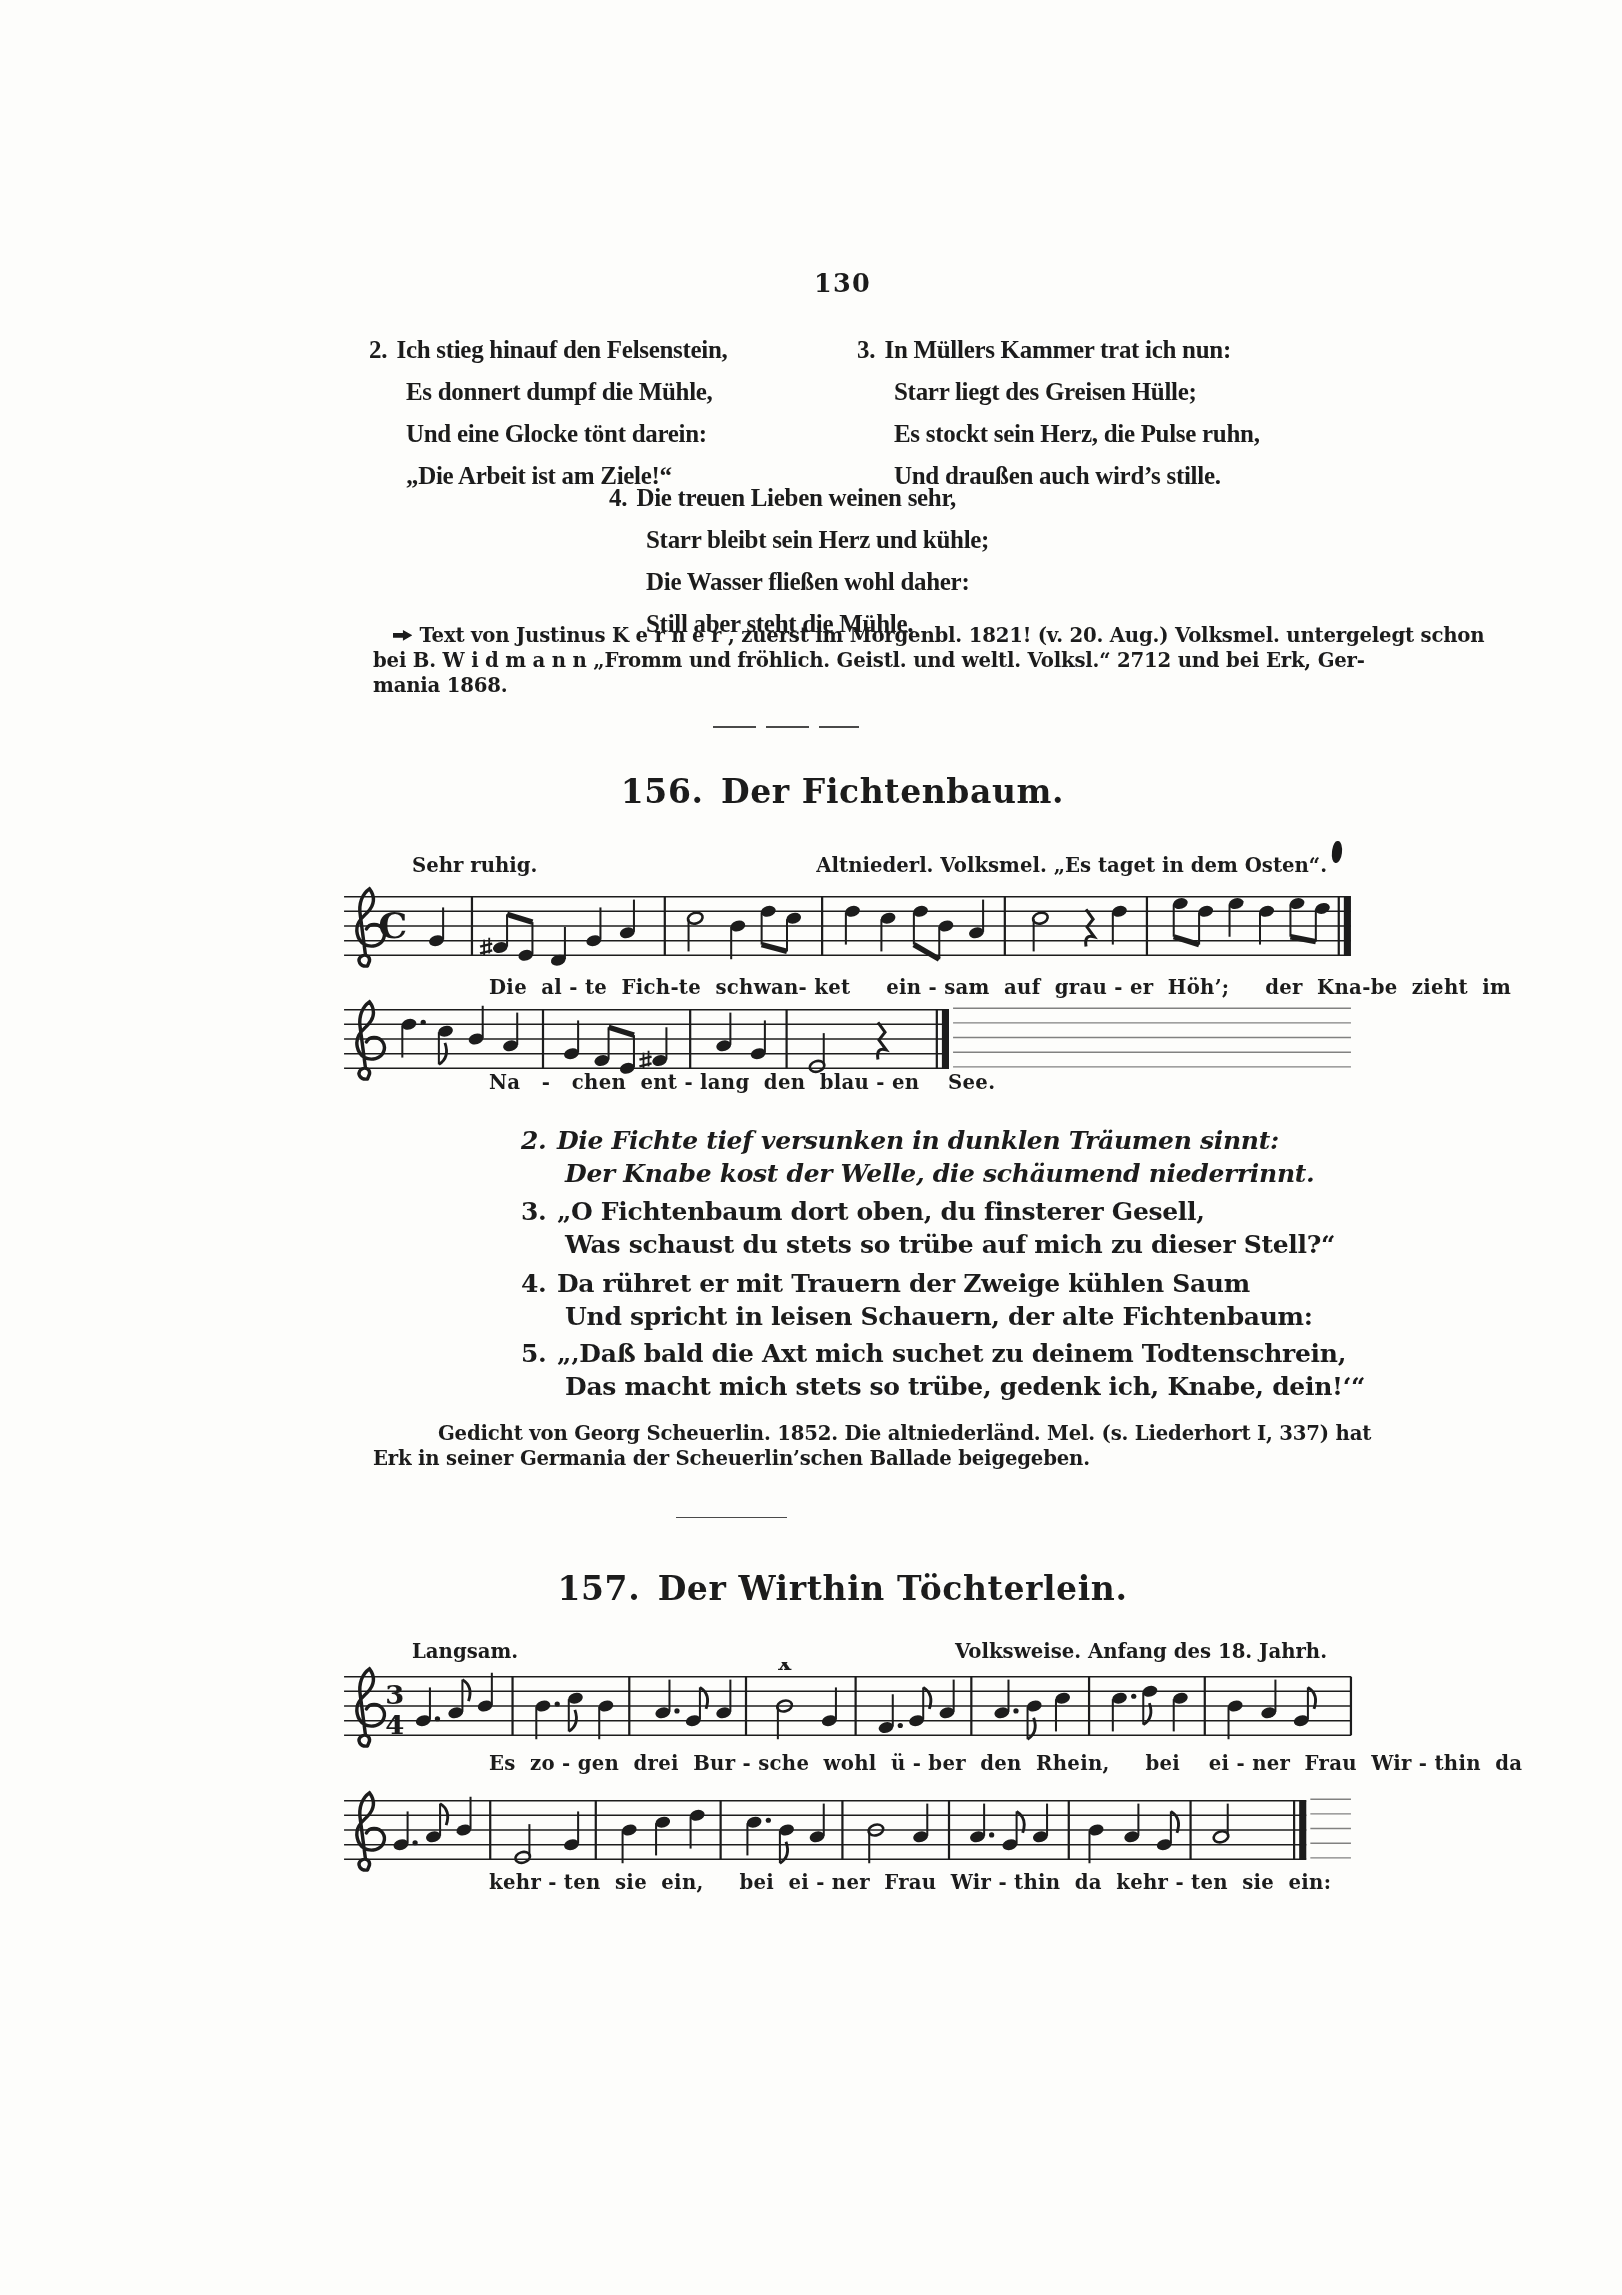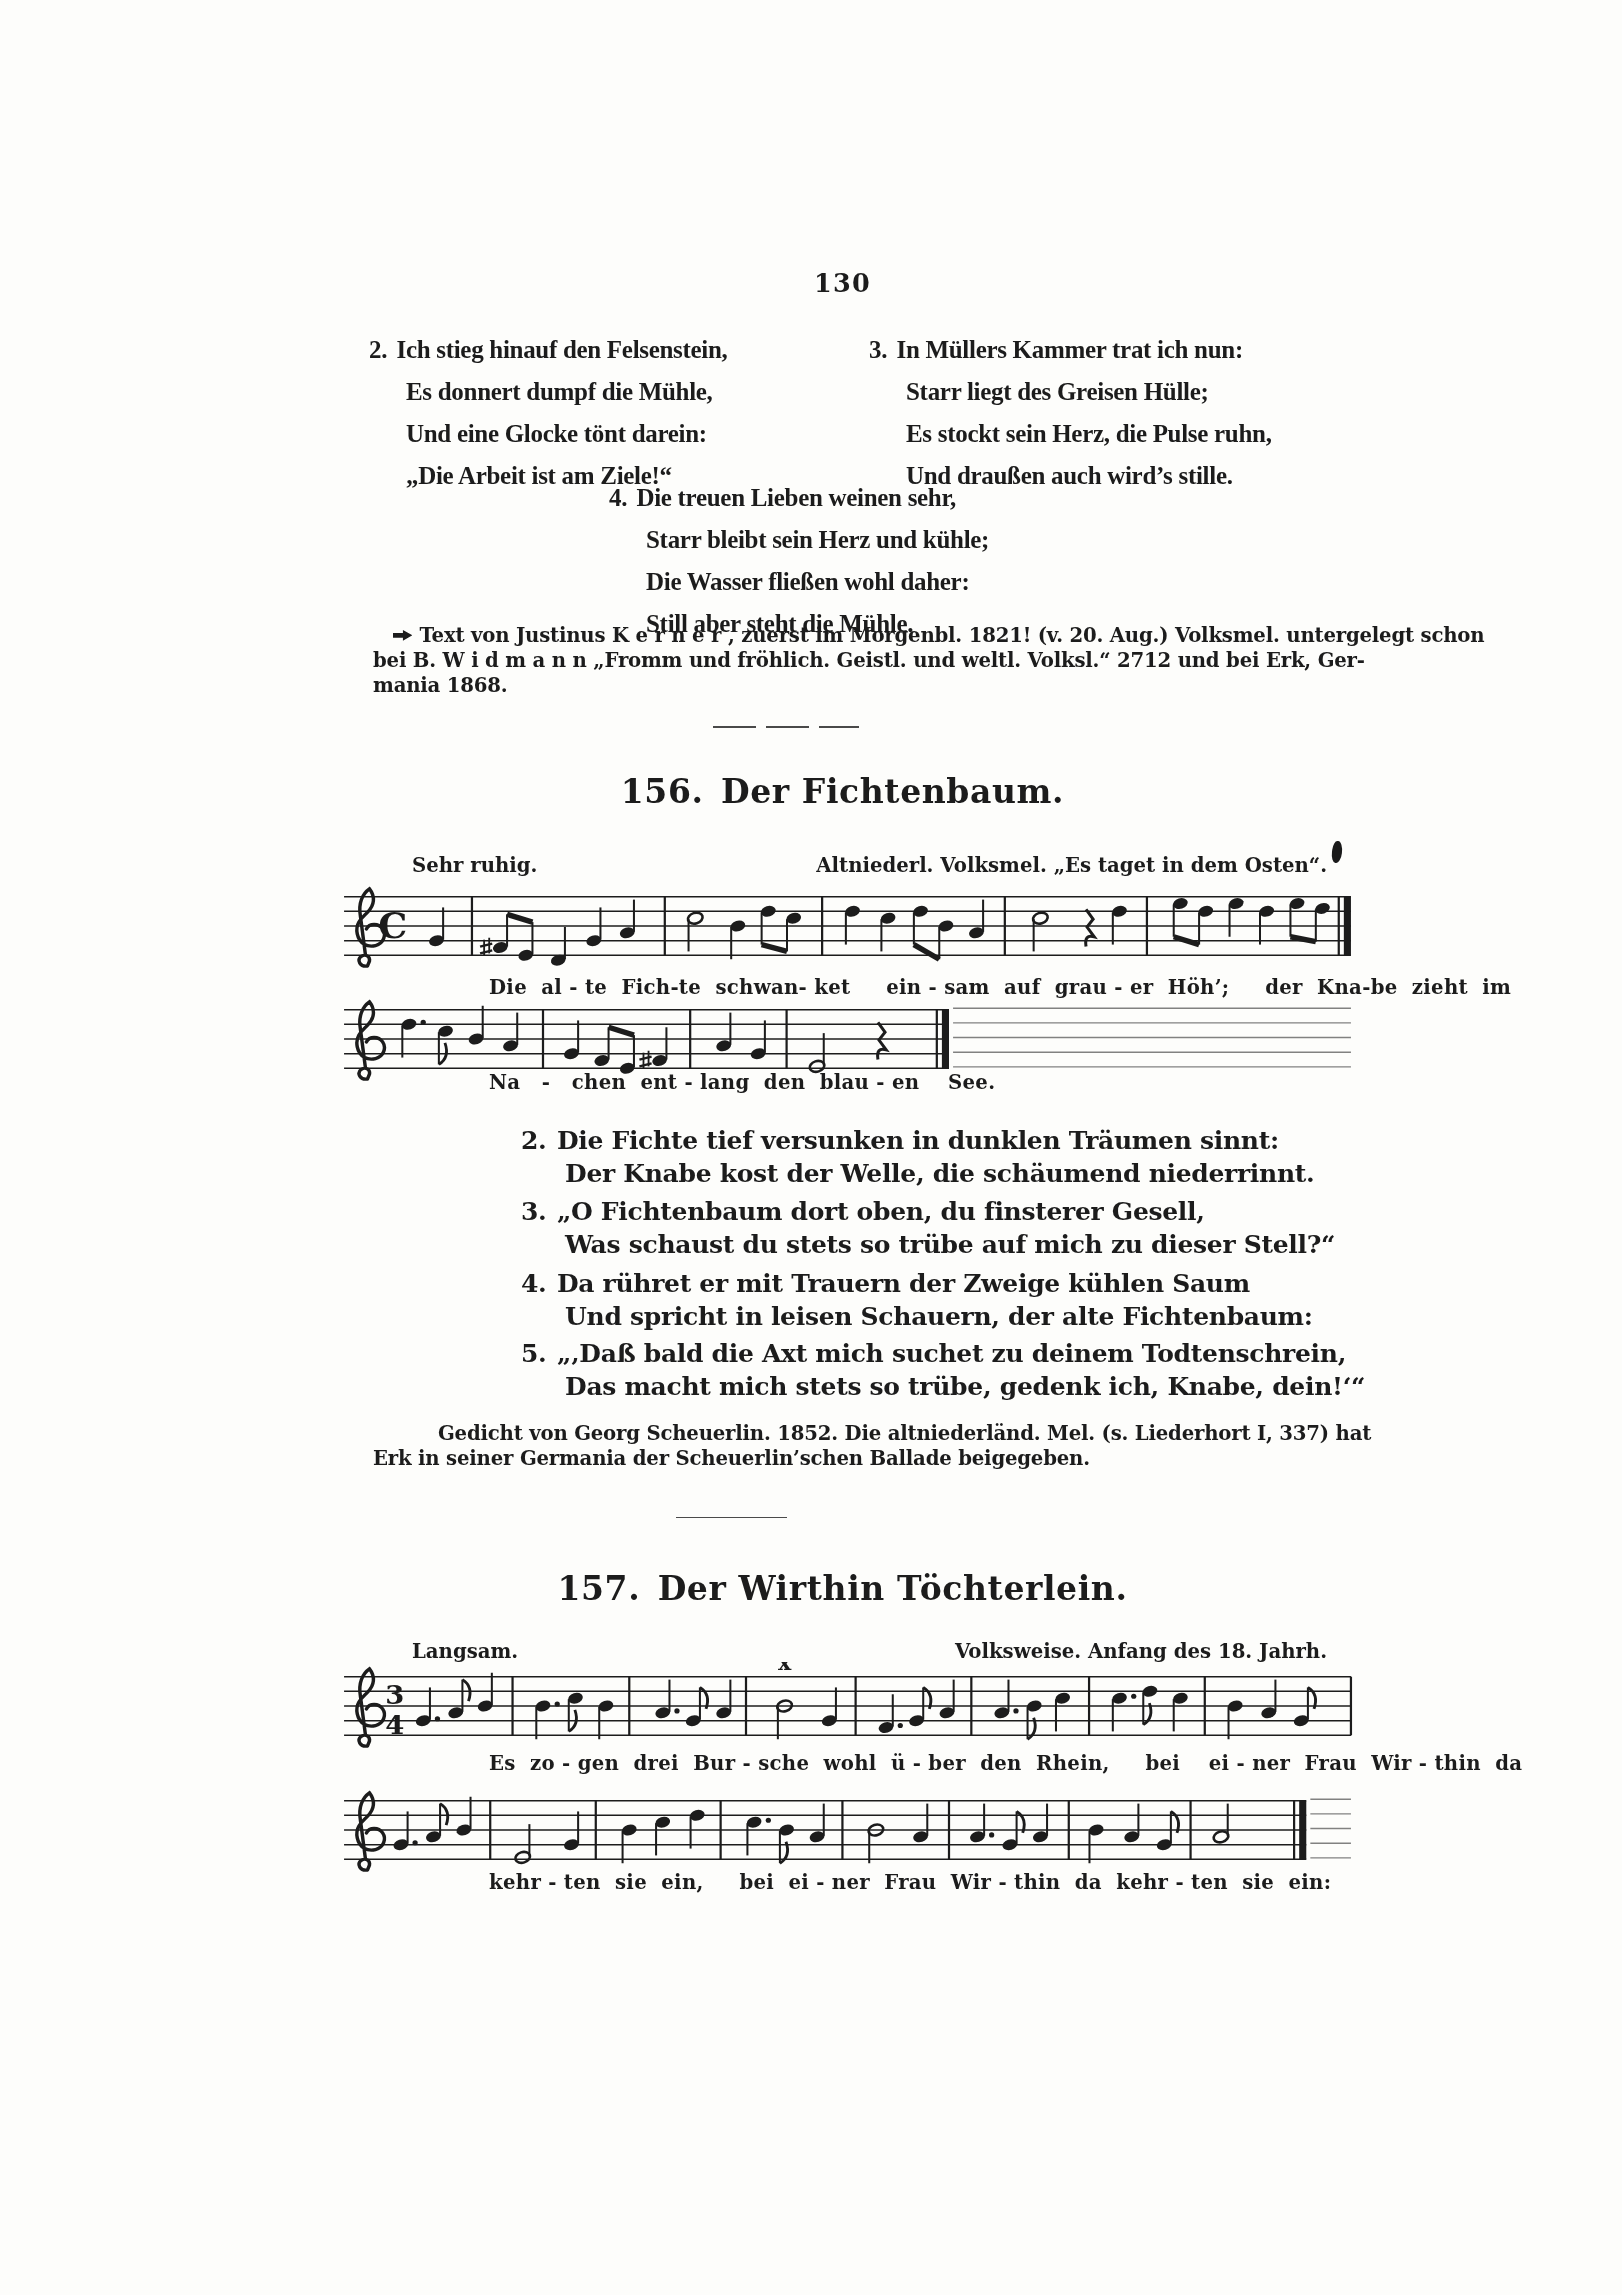--- a/index.html
+++ b/index.html
@@ -4,21 +4,21 @@
 <style>
   html,body{margin:0;padding:0;background:#e8e6e0;}
   .sheet{position:relative;width:1622px;height:2295px;background:#fdfdfb;overflow:hidden;
          font-family:"DejaVu Serif","Liberation Serif",serif;color:#1c1c1c;}
   .content{position:absolute;left:324px;top:0;width:1037px;height:100%;}
   .pagenum{position:absolute;top:268px;left:0;width:100%;text-align:center;
            font-size:25.5px;font-weight:bold;letter-spacing:1.2px;}
   
   .vcol{position:absolute;font-size:25px;line-height:42px;font-weight:bold;letter-spacing:-0.3px;font-family:Liberation Serif, serif;}
   .vcolA{left:45px;top:329px;}
-  .vcolB{left:545px;top:329px;}
+  .vcolB{left:533px;top:329px;}
   .vl{white-space:nowrap;}
   .vl .num{margin-right:9.3px;}
   .vl.cont{padding-left:37px;}
   .v4{left:285px;top:477px;}
   
   .fn{position:absolute;left:49px;width:962px;font-size:19.7px;line-height:25px;
       font-weight:bold;letter-spacing:-0.2px;}
   .fn1{top:623px;}
   .fn2{top:1421px;}
   .fnl{white-space:nowrap;}
@@ -58,21 +58,21 @@
   .ly1{top:976px;}
   .ly2{top:1071px;}
   .ly3{top:1752px;}
   .ly4{top:1871px;}
   
   .sv{position:absolute;left:197px;font-size:25px;line-height:33px;font-weight:bold;
       letter-spacing:-0.3px;}
   .sv .l1{white-space:nowrap;}
   .sv .l1 .num{margin-right:10.4px;}
   .sv .l2{white-space:nowrap;padding-left:44px;}
-  .sv2{top:1124px;} .sv3{top:1195px;} .sv4{top:1267px;} .sv5{top:1337px;}
+  .sv2{top:1124px;font-style:italic;} .sv3{top:1195px;} .sv4{top:1267px;} .sv5{top:1337px;}
 </style>
 </head>
 <body>
 
 <div class="sheet">
   <div class="content">
 
     <div class="pagenum">130</div>
 
     <div class="vcol vcolA">

